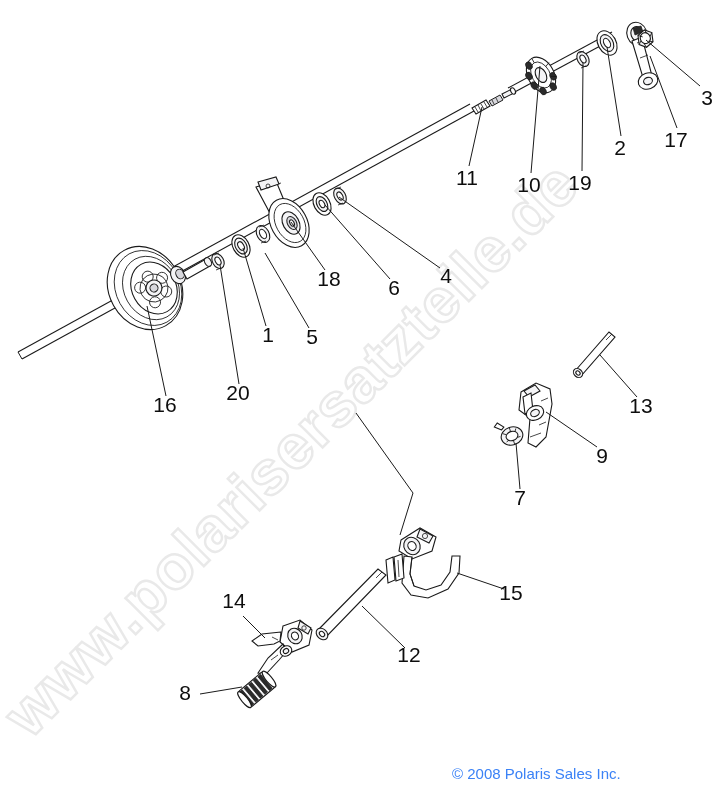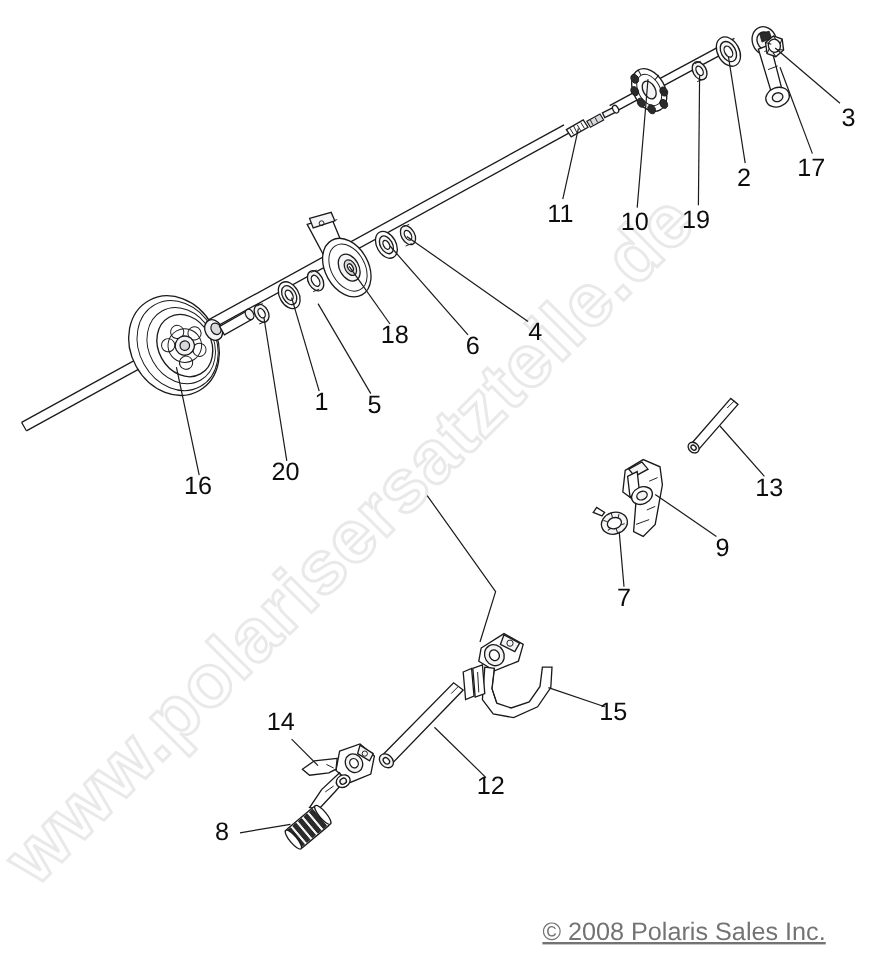--- a/index.html
+++ b/index.html
@@ -9,22 +9,22 @@
   .ln{stroke:#1a1a1a;fill:none;}
   .lead{stroke:#1a1a1a;stroke-width:1;fill:none;}
   .prt{stroke:#1a1a1a;fill:#ffffff;stroke-width:1.1;}
   .prtl{stroke:#1a1a1a;fill:#f4f4f6;stroke-width:1.1;}
   .prtd{stroke:#1a1a1a;fill:#d8d8dd;stroke-width:1;}
   .prtk{stroke:#1a1a1a;fill:#2b2b2b;stroke-width:.7;}
   .thin{stroke:#1a1a1a;fill:none;stroke-width:.8;}
   .lbl{font-family:"Liberation Sans",sans-serif;font-size:21px;fill:#0d0d0d;}
   .wm{font-family:"Liberation Sans",sans-serif;font-weight:bold;font-size:62px;
       fill:none;stroke:#e9e9e9;stroke-width:2.4;letter-spacing:1px;}
-  #copy{position:absolute;left:452px;top:765px;font-size:21px;color:#737373;
-        font-family:"Liberation Sans",sans-serif;white-space:nowrap;text-decoration:underline;}
+  #copy{position:absolute;left:452px;top:765px;font-size:15px;color:#3b82f6;
+        font-family:"Liberation Sans",sans-serif;white-space:nowrap;}
 </style>
 </head>
 <body>
 
 <div id="stage">
 
 <svg width="728" height="797" viewBox="0 0 728 797">
 
   <g>
     <text class="wm" x="30" y="740" transform="rotate(-45 30 740)">www.polarisersatzteile.de</text>

